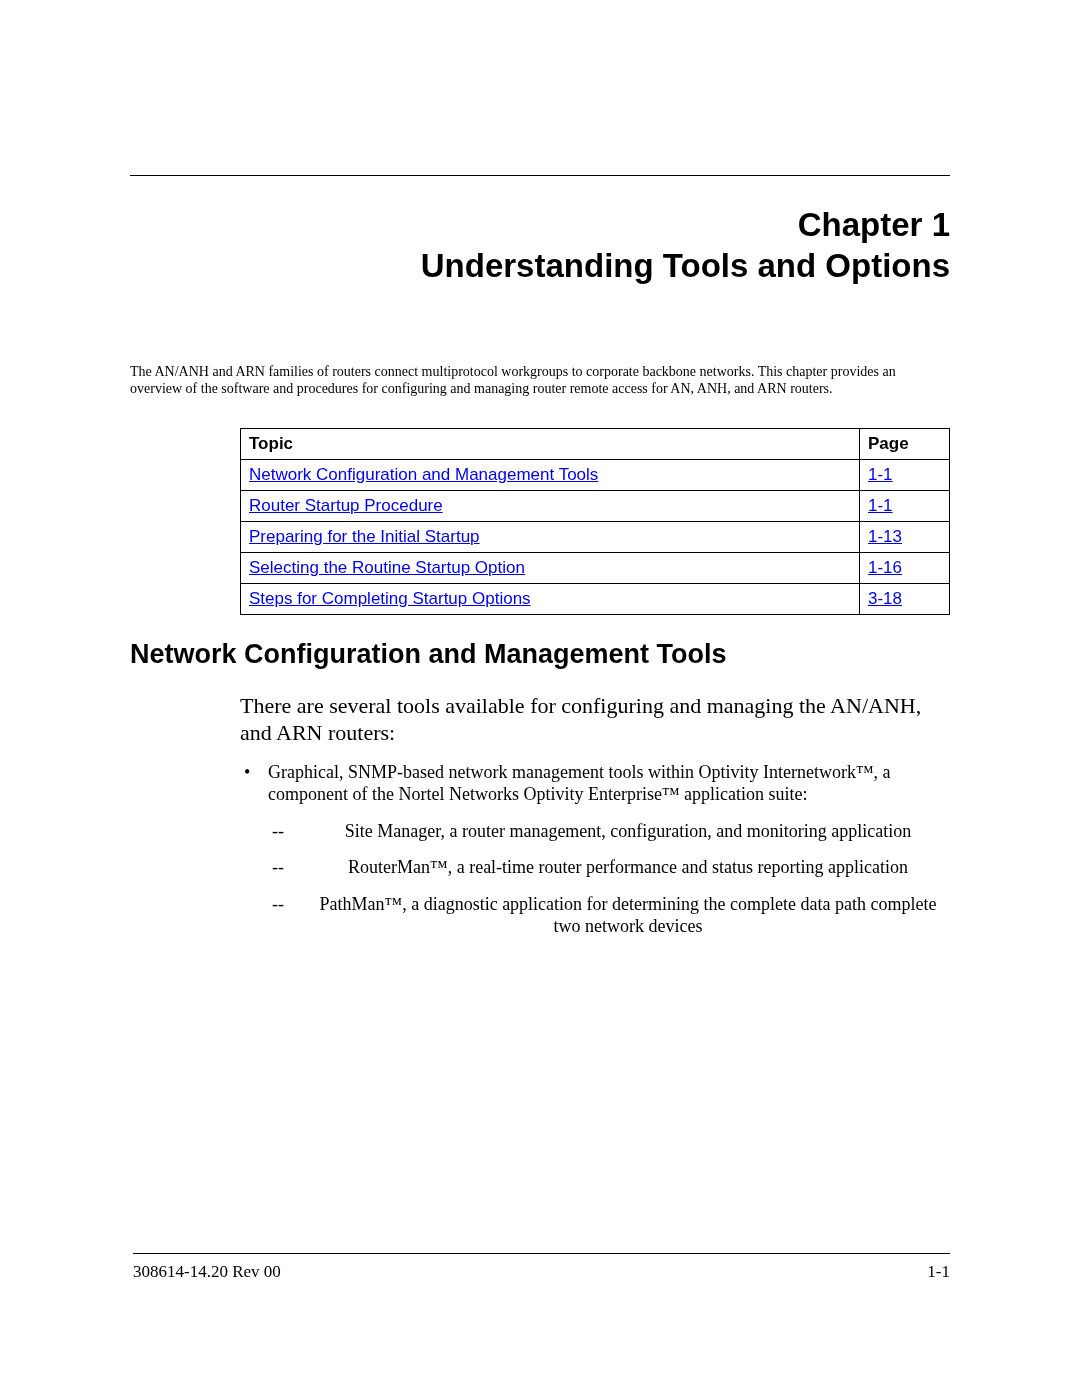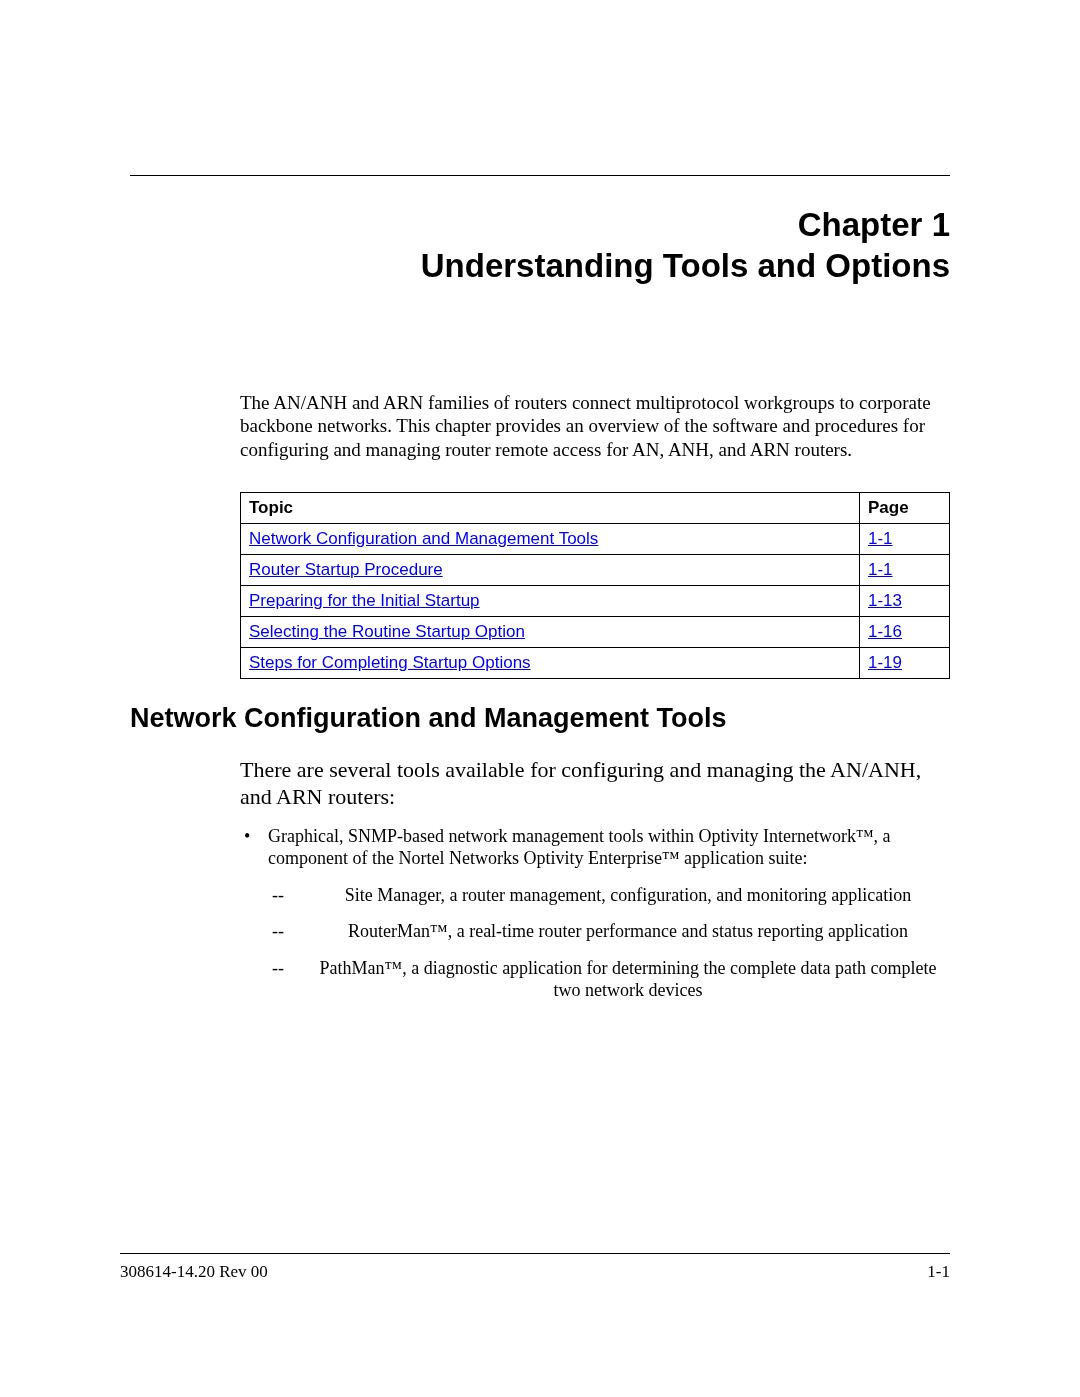--- a/index.html
+++ b/index.html
@@ -21,32 +21,31 @@
   .top-rule {
     border-top: 1.5px solid #000;
     margin-bottom: 28px;
   }
   .chapter-heading {
     text-align: right;
     font-family: Arial, Helvetica, sans-serif;
     font-weight: bold;
     font-size: 33px;
     line-height: 1.25;
-    margin-bottom: 104px;
+    margin-bottom: 76px;
   }
   .chapter-heading .line1 {
     display: block;
   }
   .chapter-heading .line2 {
     display: block;
   }
   .intro-para {
-    font-size: 19px;
-    line-height: 1.25;
-    margin-left: 110px;
+    font-size: 14px;
+    line-height: 1.25;
     margin-bottom: 30px;
   }
   .toc-table {
     border-collapse: collapse;
     width: 710px;
     margin-left: 110px;
     margin-bottom: 24px;
     font-family: Arial, Helvetica, sans-serif;
     font-size: 17px;
   }
@@ -108,21 +107,21 @@
   }
   .sub-item::before {
     content: "--";
     position: absolute;
     left: 4px;
     top: 0;
   }
   .footer {
     position: absolute;
     bottom: 115px;
-    left: 120px;
+    left: 133px;
     right: 130px;
   }
   .footer-rule {
     border-top: 1.5px solid #000;
     margin-bottom: 8px;
   }
   .footer-row {
     display: flex;
     justify-content: space-between;
     font-size: 17px;
@@ -162,21 +161,21 @@
       <tr>
         <td><a class="toc-link" href="#">Preparing for the Initial Startup</a></td>
         <td class="page-col"><a class="toc-link" href="#">1-13</a></td>
       </tr>
       <tr>
         <td><a class="toc-link" href="#">Selecting the Routine Startup Option</a></td>
         <td class="page-col"><a class="toc-link" href="#">1-16</a></td>
       </tr>
       <tr>
         <td><a class="toc-link" href="#">Steps for Completing Startup Options</a></td>
-        <td class="page-col"><a class="toc-link" href="#">1-19</a></td>
+        <td class="page-col"><a class="toc-link" href="#">3-18</a></td>
       </tr>
     </tbody>
   </table>
 
   <h2 class="section-heading">Network Configuration and Management Tools</h2>
 
   <p class="body-para">There are several tools available for configuring and managing the AN/ANH, and ARN routers:</p>
 
   <ul class="bullet-list">
     <li class="bullet-item">

